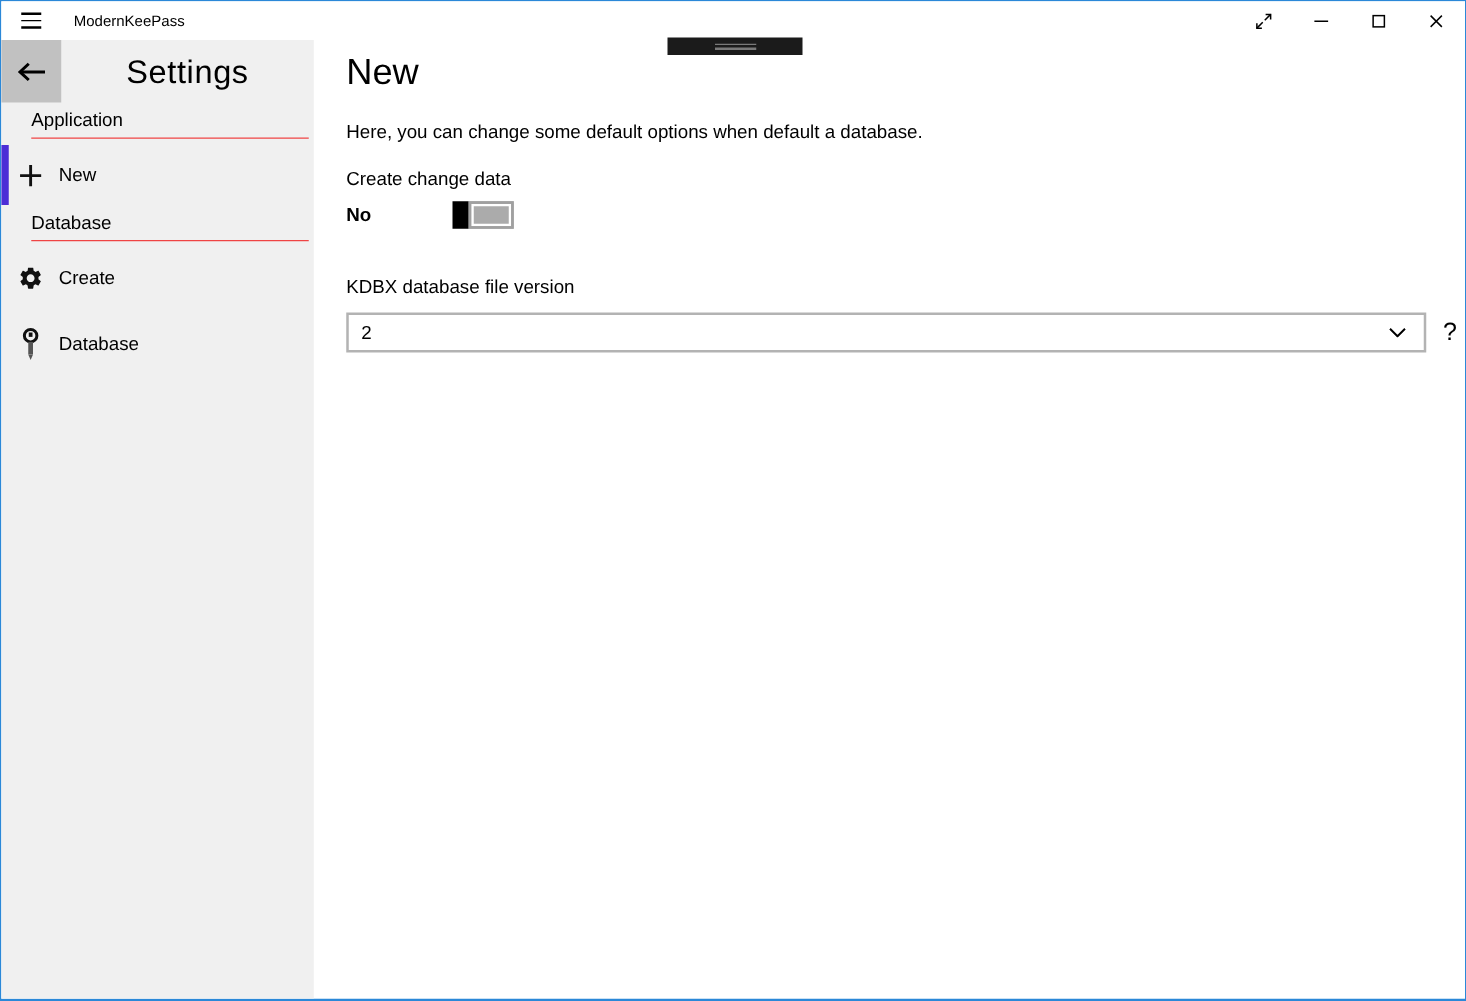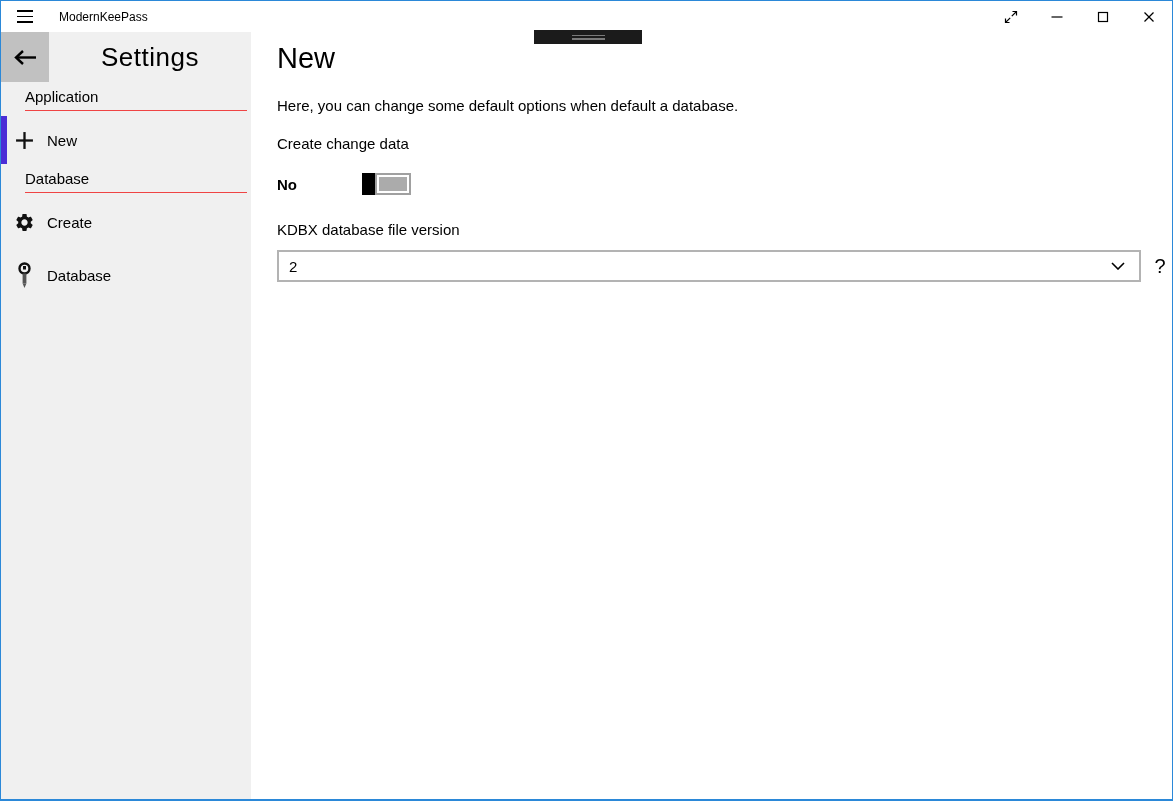--- a/index.html
+++ b/index.html
@@ -43,27 +43,27 @@
   .nav-item.selected .accent { display:block; }
   .nav-icon { width:46px; display:flex; align-items:center; justify-content:center; flex-shrink:0; }
   .nav-label { font-size:15px; }
 
   
   .main { flex:1; min-width:0; padding:8px 4px 0 8px; display:flex; flex-direction:column; }
   .main-heading { font-size:29px; font-weight:300; margin-top:2px; }
   .description { font-size:15px; margin-top:22px; }
   .field-label { font-size:15px; }
   .toggle-label { margin-top:21px; }
-  .toggle-row { display:flex; align-items:center; margin-top:21px; }
+  .toggle-row { display:flex; align-items:center; margin-top:9px; }
   .toggle-state { font-size:15px; font-weight:bold; width:85px; }
   .toggle { width:49px; height:22px; display:flex; cursor:pointer; }
   .toggle .knob { width:13px; height:22px; background:#000; flex-shrink:0; }
   .toggle .track { flex:1; border:2px solid #a0a0a0; background:#ababab;
                    box-shadow: inset 0 0 0 2px #fff; }
-  .dd-label { margin-top:26px; }
+  .dd-label { margin-top:38px; }
   .dd-row { display:flex; align-items:center; margin-top:12px; }
   .select { flex:1; height:32px; border:2px solid #b3b3b3; background:#fff;
             display:flex; align-items:center; padding:0 10px; font-size:15px; cursor:pointer; }
   .select .value { flex:1; }
   .chevron { display:flex; align-items:center; margin-right:4px; }
   .help { font-size:20px; margin-left:11px; width:16px; text-align:center; cursor:pointer; }
 </style>
 </head>
 <body>
 

